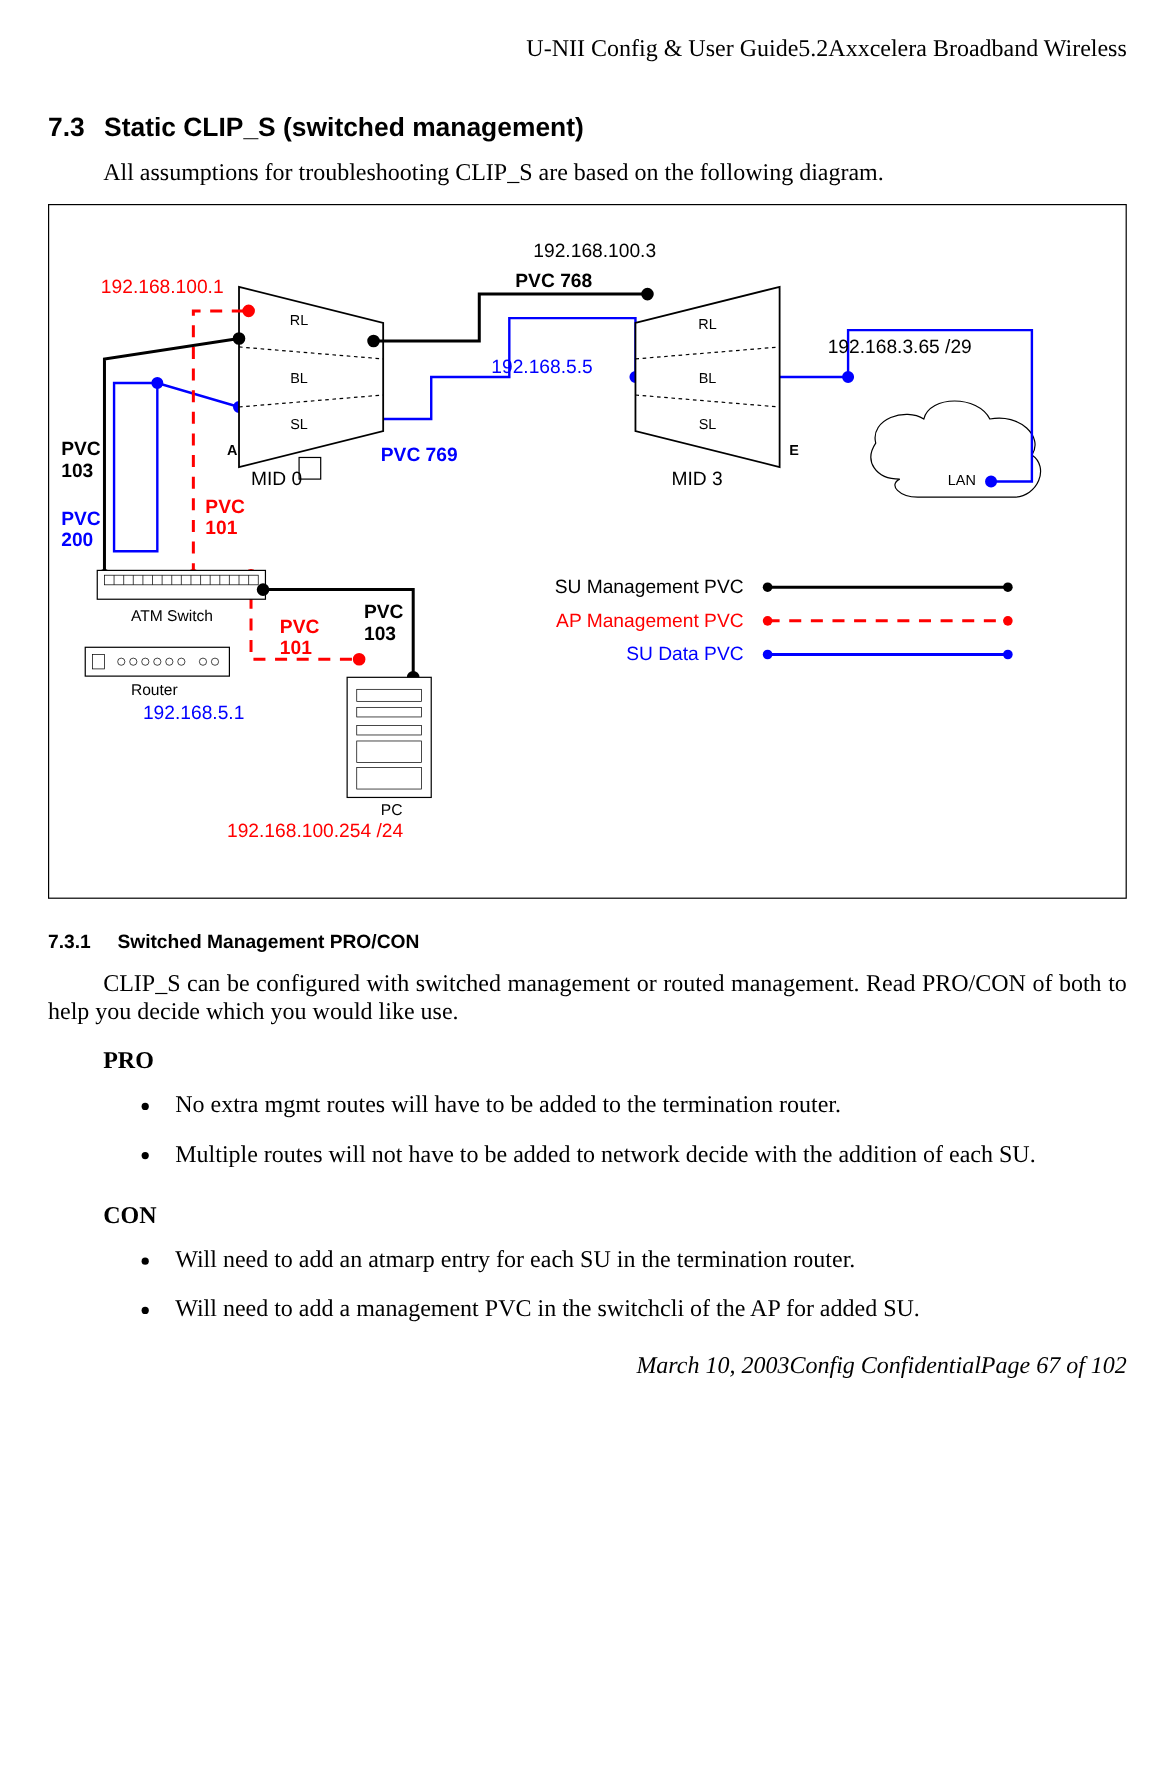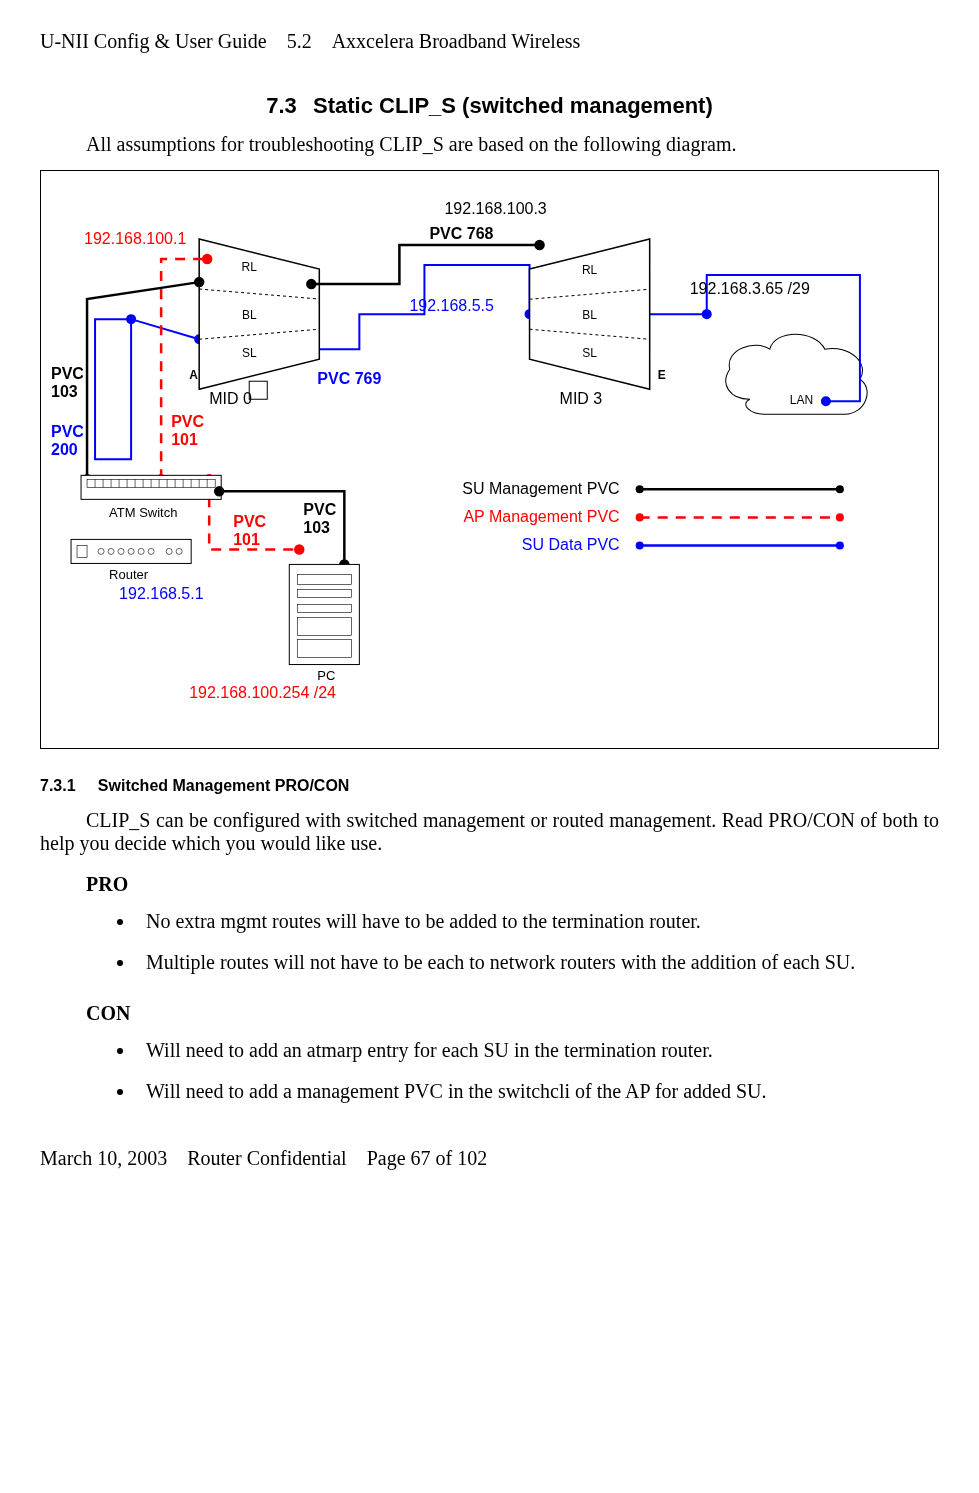--- a/index.html
+++ b/index.html
@@ -7,26 +7,25 @@
       font-size: 20px;
       margin: 0;
       padding: 30px 40px;
       background: #fff;
       color: #000;
       width: 979px;
       box-sizing: border-box;
     }
     .header-row, .footer-row {
       display: flex;
-      justify-content: flex-start;
+      justify-content: flex-end;
       font-size: 20px;
-      gap: 20px;
     }
-    .footer-row { margin-top: 44px; }
-    h2.sec { font-family: Arial, sans-serif; font-size: 22px; font-weight: bold; margin: 40px 0 14px 0; text-align: center; }
+    .footer-row { margin-top: 24px; font-style: italic; }
+    h2.sec { font-family: Arial, sans-serif; font-size: 22px; font-weight: bold; margin: 40px 0 14px 0; }
     h2.sec .num { margin-right: 10px; }
     h3.sub { font-family: Arial, sans-serif; font-size: 16px; font-weight: bold; margin: 28px 0 14px 0; }
     .intro { margin: 0 0 14px 46px; }
     .body-text { margin: 0 0 18px 0; text-align: justify; text-indent: 46px; }
     .label-bold { font-weight: bold; margin: 14px 0 14px 46px; }
     ul.bullets { list-style: disc; margin: 0 0 18px 96px; padding: 0; }
     ul.bullets li { margin-bottom: 18px; padding-left: 10px; text-align: justify; }
     .diagram-wrap { border: 1px solid #000; margin: 10px 0 20px 0; padding: 8px; }
     svg { display: block; width: 100%; height: auto; }
     .svg-text { font-family: Arial, sans-serif; }
@@ -206,26 +205,26 @@
   <span>7.3.1</span>
   &nbsp;&nbsp;&nbsp;
   <span>Switched Management PRO/CON</span>
 </h3>
 
 <p class="body-text">CLIP_S can be configured with switched management or routed management. Read PRO/CON of both to help you decide which you would like use.</p>
 
 <p class="label-bold">PRO</p>
 <ul class="bullets">
   <li>No extra mgmt routes will have to be added to the termination router.</li>
-  <li>Multiple routes will not have to be each to network routers with the addition of each SU.</li>
+  <li>Multiple routes will not have to be added to network decide with the addition of each SU.</li>
 </ul>
 
 <p class="label-bold" style="margin-top:28px">CON</p>
 <ul class="bullets">
   <li>Will need to add an atmarp entry for each SU in the termination router.</li>
   <li>Will need to add a management PVC in the switchcli of the AP for added SU.</li>
 </ul>
 
 <div class="footer-row">
   <span>March 10, 2003</span>
-  <span>Router Confidential</span>
+  <span>Config Confidential</span>
   <span>Page 67 of 102</span>
 </div>
 
 </body></html>

